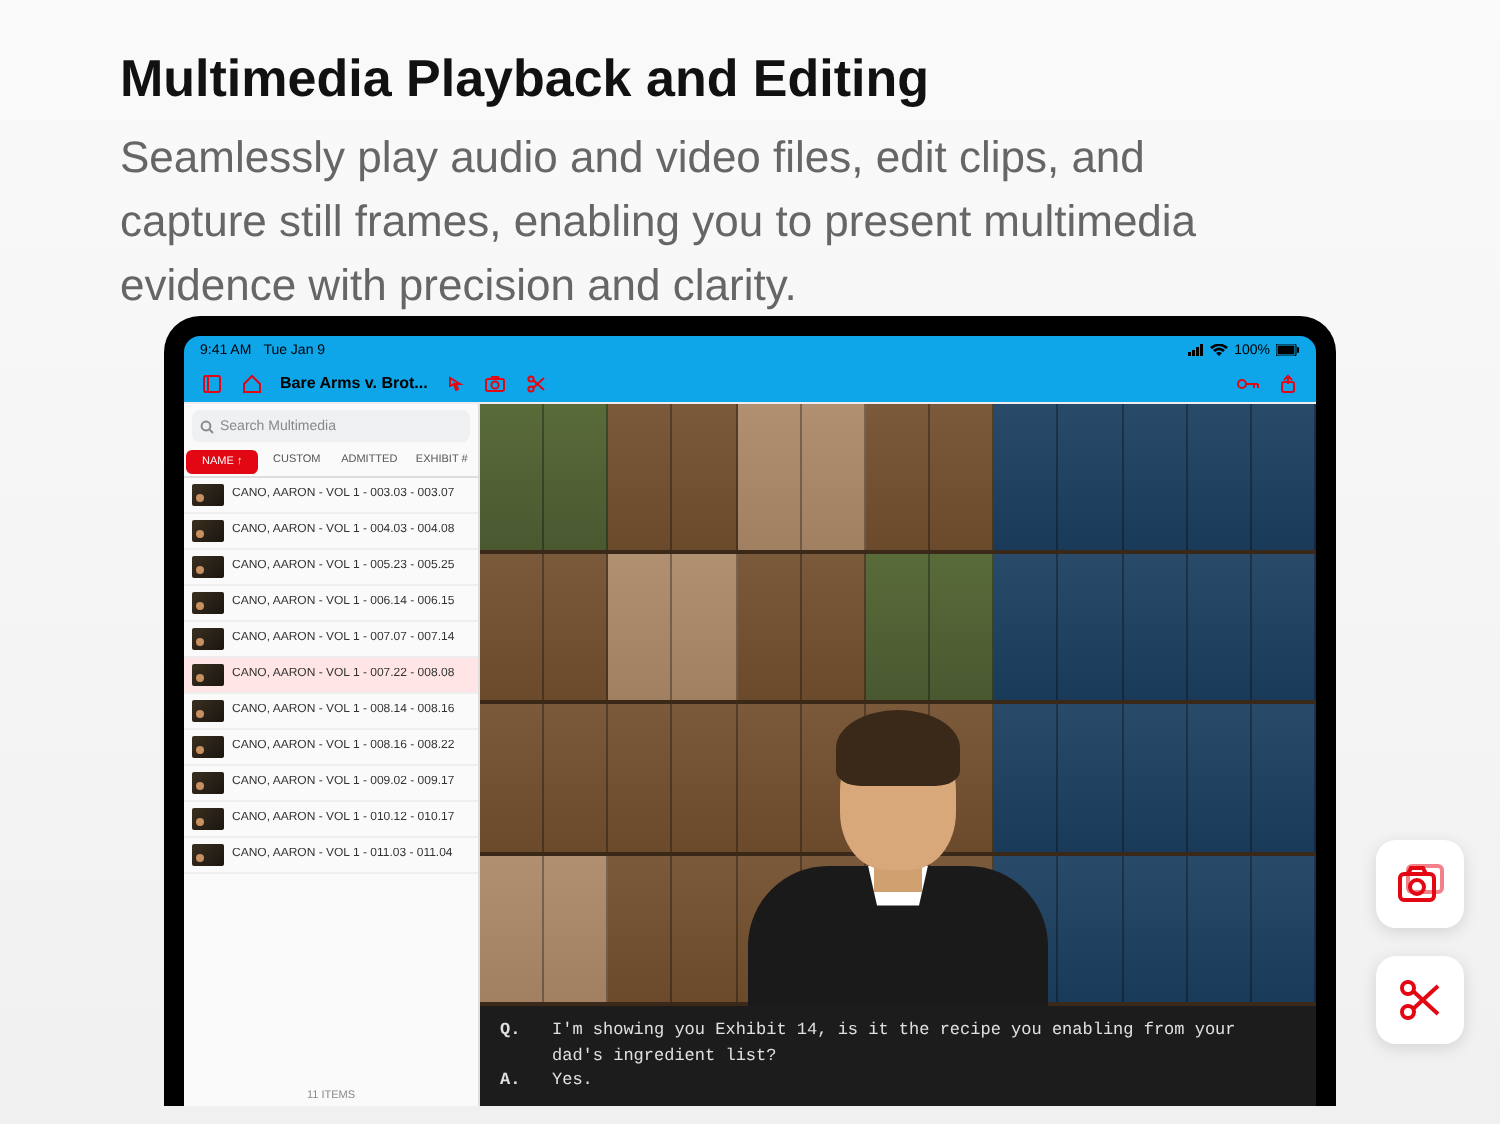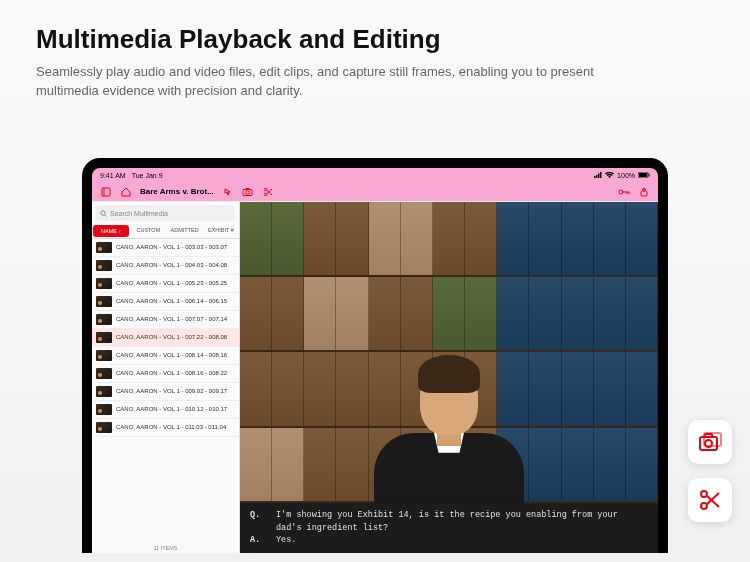--- a/index.html
+++ b/index.html
@@ -1,23 +1,23 @@
 <!DOCTYPE html>
 <html><head>
 <meta charset="utf-8">
 <style>
 * { margin: 0; padding: 0; box-sizing: border-box; }
 body { width: 750px; height: 562px; font-family: -apple-system, BlinkMacSystemFont, 'Segoe UI', sans-serif; background: linear-gradient(to bottom, #fafafa, #f0f0f0); overflow: hidden; position: relative; }
 
-.marketing-header { padding: 24px 40px 16px 36px; }
+.marketing-header { padding: 24px 40px 16px 60px; }
 .marketing-title { font-size: 26px; font-weight: 700; color: #111; margin-bottom: 8px; }
-.marketing-desc { font-size: 13px; color: #666; line-height: 1.45; max-width: 570px; }
+.marketing-desc { font-size: 22px; color: #666; line-height: 1.45; max-width: 570px; }
 
 .tablet-frame { position: absolute; left: 82px; top: 158px; width: 586px; height: 395px; background: #000; border-radius: 18px 18px 0 0; padding: 10px 10px 0 10px; }
-.tablet-screen { width: 100%; height: 100%; background: #f9a8d4; border-radius: 8px 8px 0 0; overflow: hidden; display: flex; flex-direction: column; }
+.tablet-screen { width: 100%; height: 100%; background: #0ea5e9; border-radius: 8px 8px 0 0; overflow: hidden; display: flex; flex-direction: column; }
 
 .status-bar { height: 14px; display: flex; align-items: center; justify-content: space-between; padding: 0 8px; font-size: 7px; color: #000; }
 .status-left { display: flex; gap: 6px; align-items: center; }
 .status-right { display: flex; gap: 3px; align-items: center; }
 .signal-icon, .wifi-icon, .battery-icon { display: inline-block; }
 
 .toolbar { height: 20px; display: flex; align-items: center; padding: 0 8px; gap: 8px; border-bottom: 1px solid #eee; }
 .toolbar-icon { width: 12px; height: 12px; display: flex; align-items: center; justify-content: center; color: #e30613; }
 .toolbar-title { font-size: 8px; font-weight: 600; color: #000; flex: 0 0 auto; }
 .toolbar-spacer { flex: 1; }

